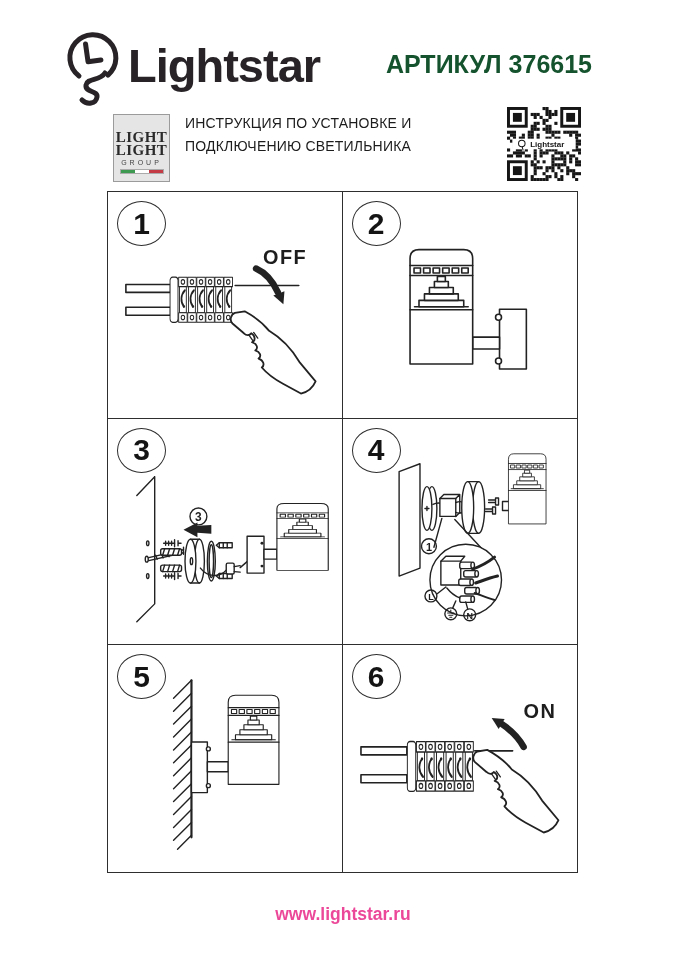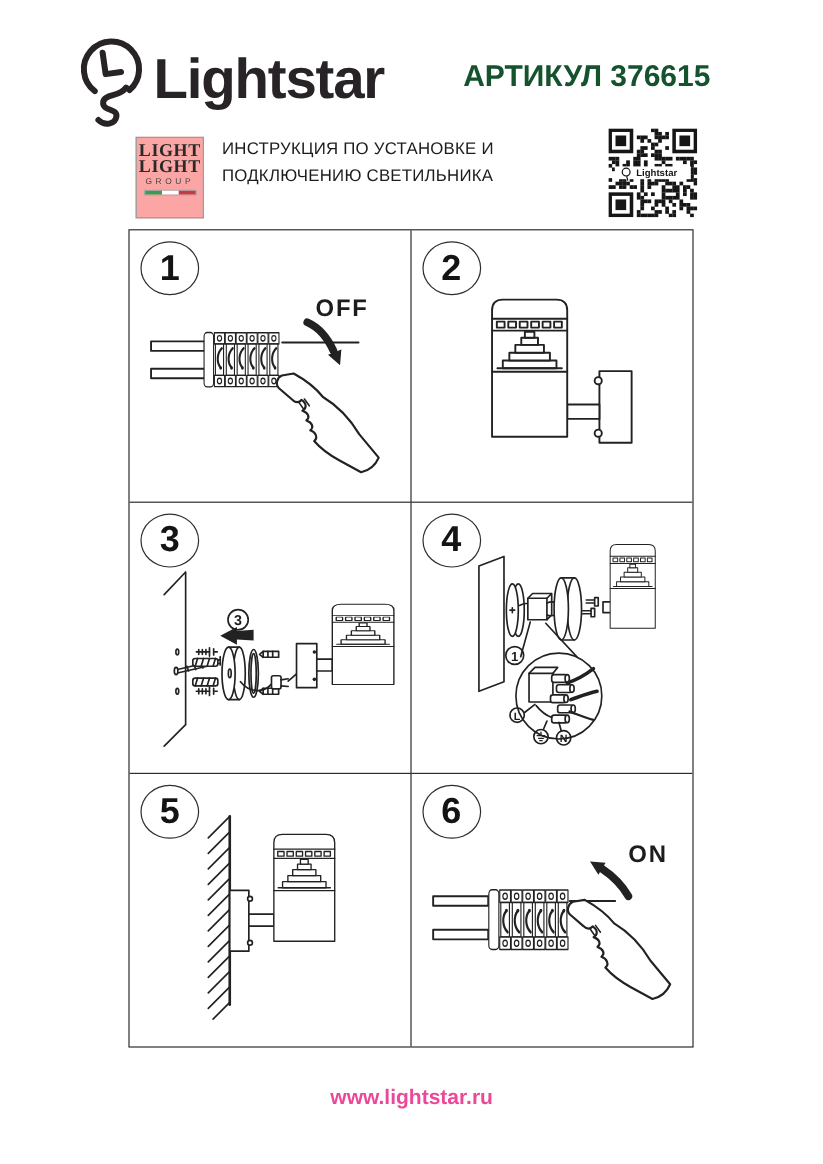--- a/index.html
+++ b/index.html
@@ -5,21 +5,21 @@
   html,body{margin:0;padding:0;background:#fff;}
   .page{position:relative;width:686px;height:970px;background:#fff;overflow:hidden;
         font-family:"Liberation Sans",sans-serif;color:#1e1e1e;}
   
   .bulb-logo{position:absolute;left:64px;top:26px;width:58px;height:86px;}
   .brand-text{position:absolute;left:128px;top:38px;font-size:47px;font-weight:bold;
               letter-spacing:-1px;color:#272326;}
   .article{position:absolute;right:94px;top:50px;font-size:25px;font-weight:bold;color:#14532d;}
   
   .lsg-box{position:absolute;left:113px;top:114px;width:57px;height:68px;border:1px solid #9b9b9b;
-           box-sizing:border-box;text-align:center;padding-top:5px;background:#fca5a5;}
+           box-sizing:border-box;text-align:center;padding-top:16px;background:#e5e5e5;}
   .lsg-line{font-family:"Liberation Serif",serif;font-weight:bold;font-size:15px;line-height:13px;
             color:#2a2a2a;letter-spacing:.5px;}
   .lsg-group{font-family:"Liberation Sans",sans-serif;font-size:7px;letter-spacing:3px;
              color:#444;margin-top:2px;}
   .lsg-flag{width:44px;height:5px;margin:3px auto 0;display:flex;border:.5px solid #aaa;box-sizing:border-box;}
   .lsg-flag span{flex:1;}
   .doc-title{position:absolute;left:185px;top:112px;font-size:14px;font-weight:normal;
              line-height:22.5px;color:#1c1c1c;letter-spacing:.2px;}
   .qr{position:absolute;left:507px;top:107px;width:74px;height:74px;}
   

